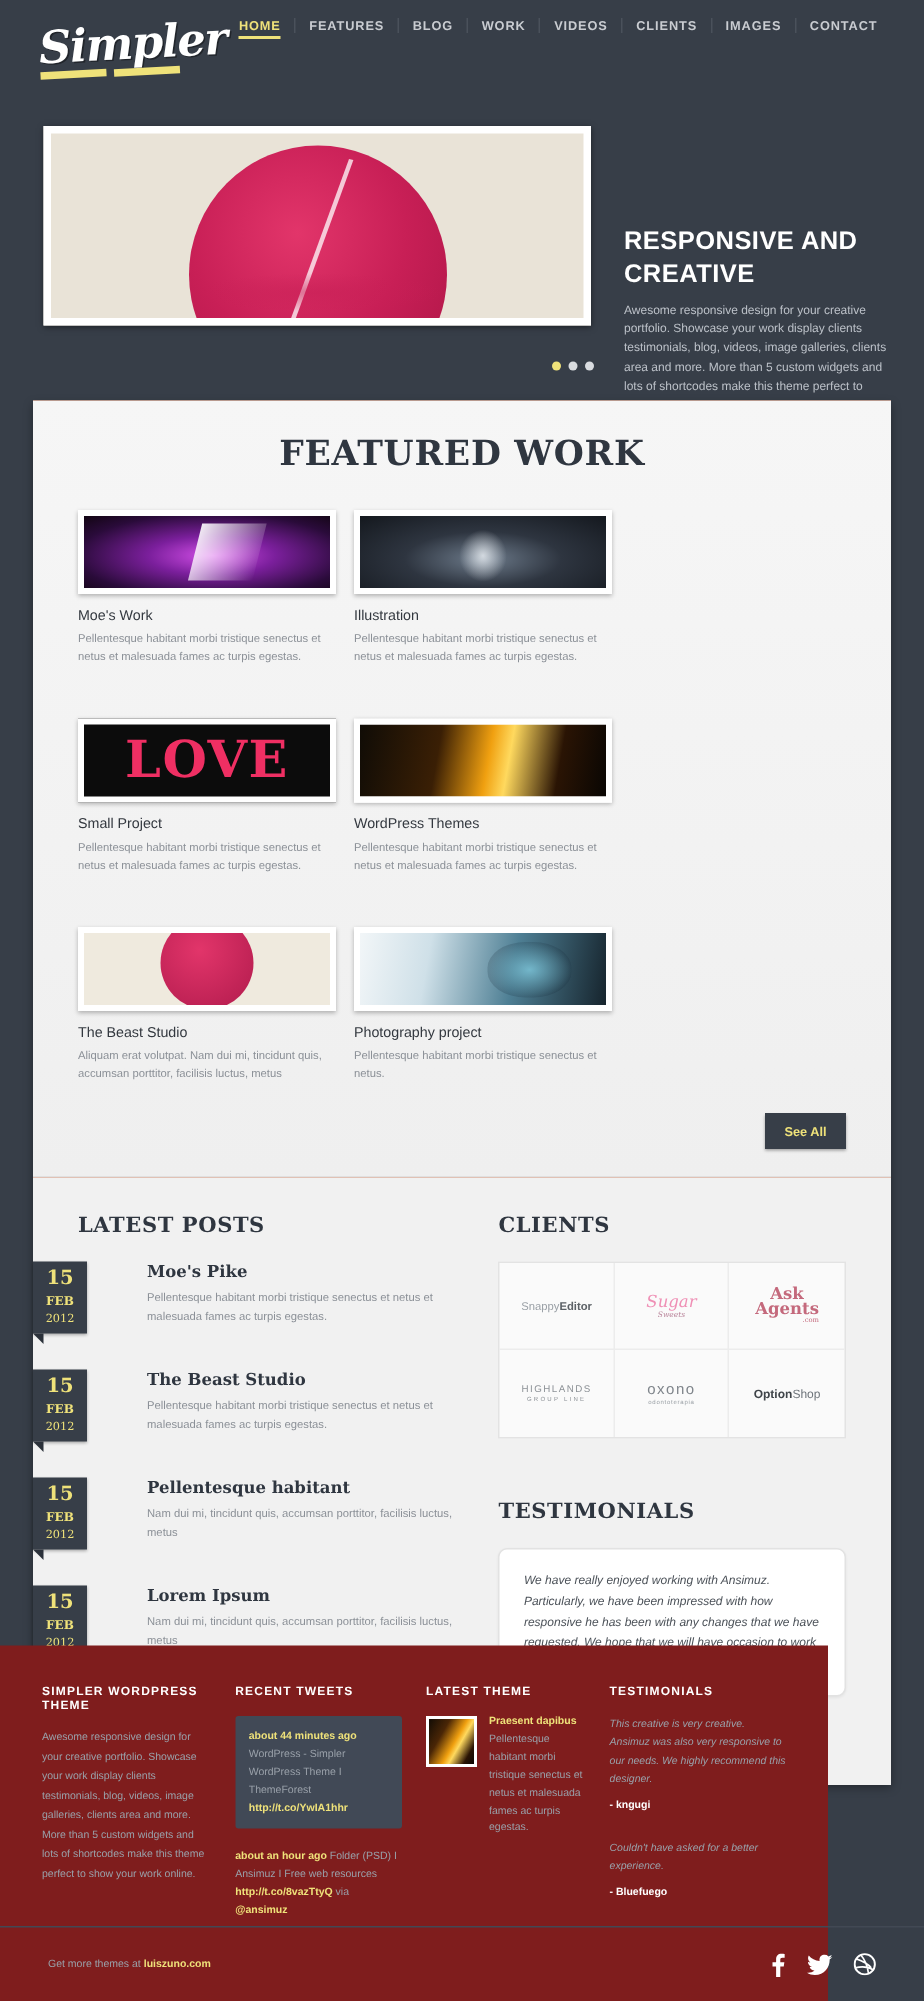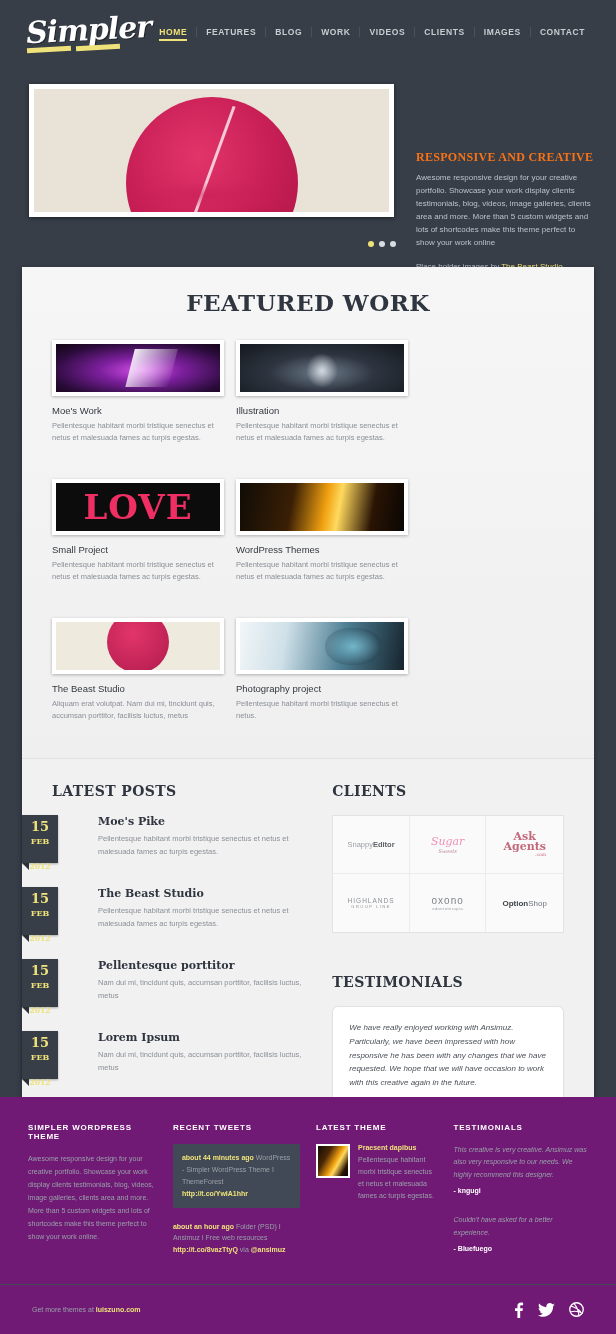--- a/index.html
+++ b/index.html
@@ -22,21 +22,21 @@
     transform:rotate(-3deg);
     text-shadow:1px 1px 0 rgba(0,0,0,.4);
   }
   .logo-bar {
     position:absolute; background:#efe27a; height:5px;
     transform:rotate(-3deg);
   }
   .lb1 { left:27px; top:47px; width:44px; }
   .lb2 { left:76px; top:45px; width:44px; }
 
-  .nav { position:absolute; right:22px; top:27px; display:flex; align-items:center; }
+  .nav { position:absolute; right:22px; top:12px; display:flex; align-items:center; }
   .nav a {
     color:#c9ccd1; text-decoration:none;
     font-size:8.5px; font-weight:bold; letter-spacing:.6px;
     padding:0 9px; position:relative; white-space:nowrap;
   }
   .nav a + a { border-left:1px solid #4a515b; }
   .nav a.active { color:#efe27a; }
   .nav a.active::after {
     content:""; position:absolute; left:9px; right:9px; bottom:-4px;
     height:2px; background:#efe27a;
@@ -59,22 +59,22 @@
     position:absolute; left:50%; top:14px; width:3px; height:120px;
     background:rgba(255,255,255,.75);
     transform:rotate(14deg) skewX(-6deg);
   }
   .beast-splat {
     position:absolute; left:26%; bottom:4px; width:48%; height:26px;
     background:radial-gradient(ellipse at center, rgba(200,31,86,.55), rgba(200,31,86,0) 70%);
   }
   .hero-text { position:absolute; left:416px; top:82px; width:178px; }
   .hero-title {
-    font-family:Liberation Serif, serif; font-weight:bold;
-    font-size:12px; line-height:1.28; color:#f97316;
+    font-family:Liberation Sans, sans-serif; font-weight:bold;
+    font-size:17px; line-height:1.28; color:#ffffff;
     letter-spacing:.3px; margin-bottom:7px;
   }
   .hero-body { font-size:8px; line-height:1.62; color:#bcc1c8; }
   .hero-credit { font-size:8px; color:#bcc1c8; margin-top:12px; }
   .hero-credit a { color:#efe27a; text-decoration:none; }
 
   .dots { position:absolute; left:368px; top:241px; display:flex; gap:5px; }
   .dot { width:6px; height:6px; border-radius:50%; background:#d9dce0; }
   .dot.active { background:#efe27a; }
 
@@ -161,21 +161,21 @@
 
   .post { position:relative; padding-left:46px; margin-bottom:22px; min-height:50px; }
   .date-badge {
     position:absolute; left:-30px; top:0; width:36px; height:48px;
     background:#373e48; color:#efe27a; text-align:center;
     padding-top:5px;
     box-shadow:0 1px 2px rgba(0,0,0,.3);
   }
   .date-badge .d { font-family:"DejaVu Serif", serif; font-weight:bold; font-size:13px; line-height:1; }
   .date-badge .m { font-family:"DejaVu Serif", serif; font-weight:bold; font-size:8px; margin-top:3px; }
-  .date-badge .y { font-family:"DejaVu Serif", serif; font-weight:bold; font-size:7.5px; margin-top:16px; }
+  .date-badge .y { font-family:"DejaVu Serif", serif; font-weight:normal; font-size:7.5px; margin-top:2px; }
   .date-badge::after {
     content:""; position:absolute; left:0; bottom:-7px;
     border-left:7px solid transparent; border-top:7px solid #2b313a;
   }
   .post-title {
     font-family:"DejaVu Serif", serif; font-weight:bold;
     font-size:11px; color:#2f3640; margin-bottom:5px;
   }
   .post-excerpt { font-size:7.5px; line-height:1.7; color:#8b9097; }
 
@@ -215,22 +215,22 @@
     border-left:9px solid transparent; border-right:9px solid transparent;
     border-top:9px solid #fff;
   }
   .testimonial-author {
     margin-top:16px; margin-left:48px; font-size:7.5px; color:#a7acb2;
   }
   .testimonial-author b { color:#4b5158; }
 
   
   .footer {
-    position:absolute; left:0; top:1097px; width:616px; height:237px;
-    background:#701a75;
+    position:absolute; left:0; top:1097px; width:552px; height:237px;
+    background:#7f1d1d;
   }
   .footer-inner { display:flex; padding:26px 28px 0; gap:16px; }
   .f-col { }
   .f-col.c1 { width:140px; }
   .f-col.c2 { width:138px; }
   .f-col.c3 { width:132px; }
   .f-col.c4 { width:146px; }
   .f-title {
     font-size:8px; font-weight:bold; letter-spacing:.8px;
     color:#ffffff; margin-bottom:12px;
@@ -336,20 +336,23 @@
             <div class="work-thumb t-beast"></div>
             <div class="work-cap">The Beast Studio</div>
             <div class="work-desc">Aliquam erat volutpat. Nam dui mi, tincidunt quis, accumsan porttitor, facilisis luctus, metus</div>
           </div>
           <div class="work-item">
             <div class="work-thumb t-photo"></div>
             <div class="work-cap">Photography project</div>
             <div class="work-desc">Pellentesque habitant morbi tristique senectus et netus.</div>
           </div>
         </div>
+      <div class="see-all-wrap">
+        <button class="see-all">See All</button>
+      </div>
     </div>
 
     <div class="panel-bottom">
 
       <div class="col-left">
         <div class="sub-title">LATEST POSTS</div>
         <div id="posts-list">
             <div class="post">
               <div class="date-badge">
                 <div class="d">15</div>
@@ -367,21 +370,21 @@
               </div>
               <div class="post-title">The Beast Studio</div>
               <div class="post-excerpt">Pellentesque habitant morbi tristique senectus et netus et malesuada fames ac turpis egestas.</div>
             </div>
             <div class="post">
               <div class="date-badge">
                 <div class="d">15</div>
                 <div class="m">FEB</div>
                 <div class="y">2012</div>
               </div>
-              <div class="post-title">Pellentesque porttitor</div>
+              <div class="post-title">Pellentesque habitant</div>
               <div class="post-excerpt">Nam dui mi, tincidunt quis, accumsan porttitor, facilisis luctus, metus</div>
             </div>
             <div class="post">
               <div class="date-badge">
                 <div class="d">15</div>
                 <div class="m">FEB</div>
                 <div class="y">2012</div>
               </div>
               <div class="post-title">Lorem Ipsum</div>
               <div class="post-excerpt">Nam dui mi, tincidunt quis, accumsan porttitor, facilisis luctus, metus</div>

